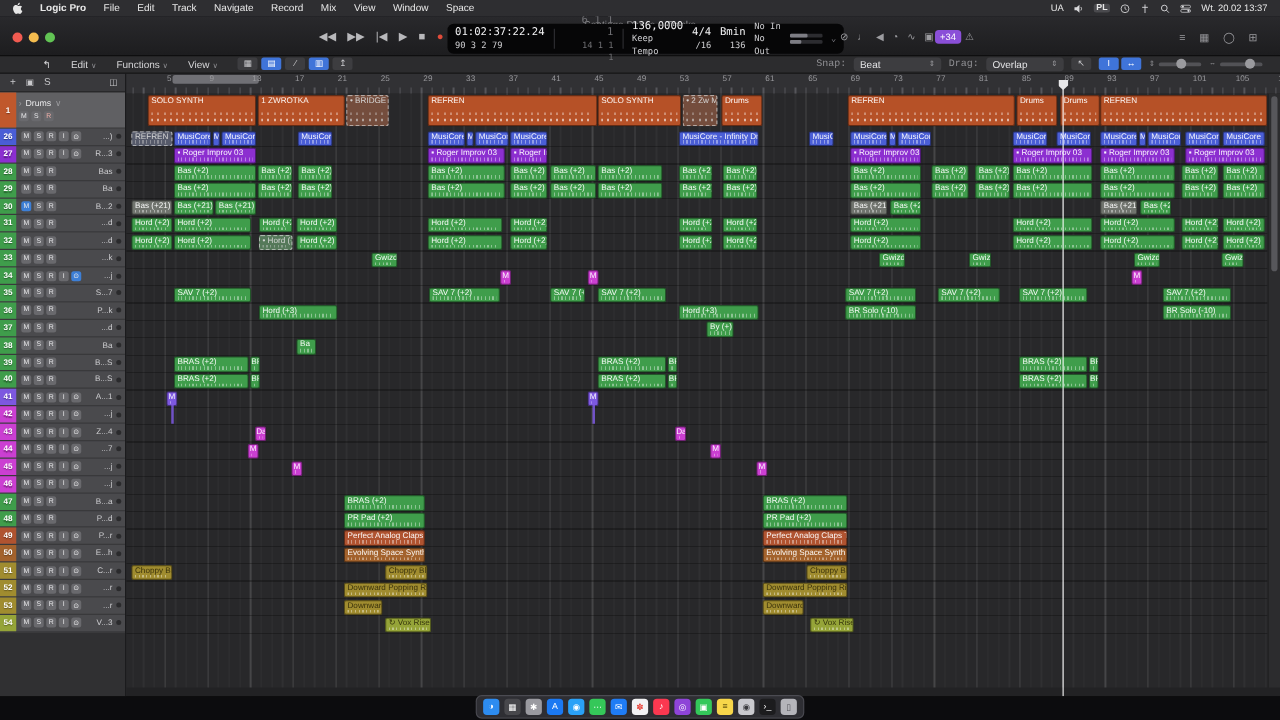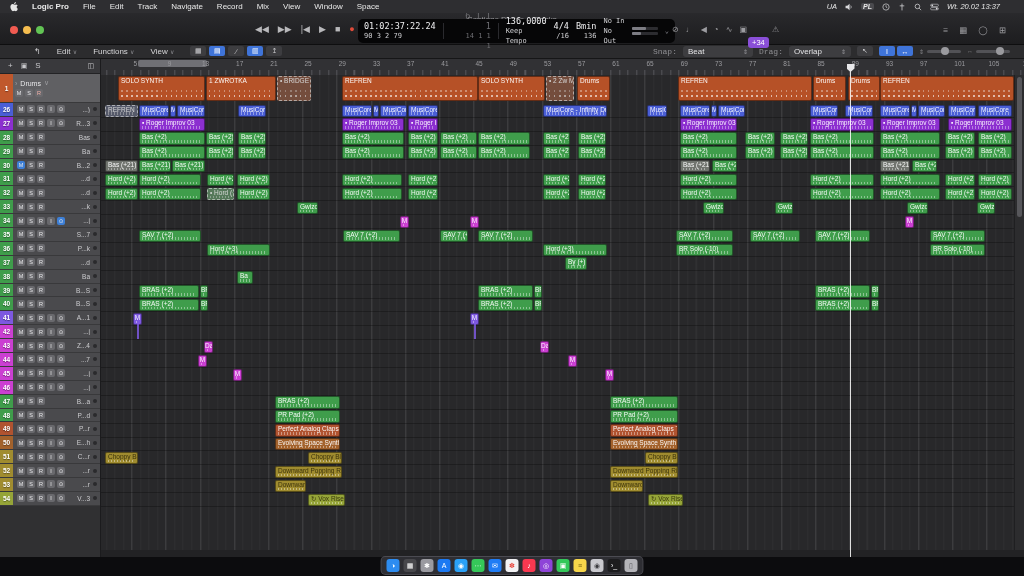--- a/index.html
+++ b/index.html
@@ -6,21 +6,21 @@
   #screen{position:relative;width:1024px;height:576px;overflow:hidden;
     font-family:"Liberation Sans",sans-serif;color:#ddd;background:#0b0b0d;
     -webkit-font-smoothing:antialiased;}
   
   #menubar{position:absolute;left:0;top:0;width:1024px;height:13px;background:#2e2e31;
     display:flex;align-items:center;font-size:8px;color:#e8e8e8;z-index:50;}
   #menu-left{display:flex;align-items:center;gap:0;}
   #menu-left .apple{margin:0 6px 0 10px;display:flex;align-items:center;}
   #menu-left .mitem{padding:0 7px;}
   #menu-left .mitem.app{font-weight:bold;}
-  #menu-right{margin-left:auto;display:flex;align-items:center;gap:8px;padding-right:24px;font-style:italic;}
+  #menu-right{margin-left:auto;display:flex;align-items:center;gap:8px;padding-right:10px;}
   .pl-badge{background:#4a4a4e;border-radius:2px;padding:0 2px;font-size:7px;font-weight:bold;}
   .micon svg{display:block}
   #menu-clock{font-size:7.5px;}
   
   #transport{position:absolute;left:0;top:13px;width:1024px;height:31px;
     background:linear-gradient(#29292c,#1d1d1f);border-bottom:1px solid #0e0e0f;z-index:40;}
   .tl-dot{position:absolute;top:13px;width:8px;height:8px;border-radius:50%;}
   #win-title{position:absolute;top:2px;left:0;width:100%;text-align:center;font-size:8px;color:#9b9b9e;}
   #tp-buttons{position:absolute;left:255px;top:11px;display:flex;gap:9px;align-items:center;
     font-size:9px;color:#b8b8bb;}
@@ -31,21 +31,21 @@
   .lcd-col{display:flex;flex-direction:column;justify-content:flex-end;line-height:10px;}
   .lcd-top{font-size:8.5px;color:#f0f0f2;}
   .lcd-bot{font-size:7px;color:#cfcfd2;}
   .lcd-dim .lcd-top,.lcd-dim .lcd-bot{color:#6f6f73;margin-left:12px;}
   .lcd-sep{width:1px;height:16px;background:#2a2a2e;}
   .lcd-meters{display:flex;flex-direction:column;gap:2px;justify-content:center;}
   .lcd-meters i{display:block;width:26px;height:3px;background:#2c2c30;border-radius:1px;position:relative;}
   .lcd-meters i b{position:absolute;left:0;top:0;height:100%;width:55%;background:#7d7d84;border-radius:1px;}
   #lcd-chev{color:#7d7d84;font-size:7px;align-self:center;}
   #tp-mode-icons{position:absolute;left:672px;top:12px;display:flex;gap:7px;font-size:8px;color:#9c9ca0;}
-  #tp-badge{position:absolute;left:748px;top:24px;background:#8a4fd8;color:#fff;font-size:7.5px;
+  #tp-badge{position:absolute;left:748px;top:11px;background:#8a4fd8;color:#fff;font-size:7.5px;
     font-weight:normal;border-radius:3px;padding:1px 4px;}
   #tp-warn{position:absolute;left:772px;top:12px;color:#8f8f93;font-size:8px;}
   #tp-right-icons{position:absolute;right:18px;top:12px;display:flex;gap:11px;font-size:8.5px;color:#9c9ca0;}
   
   #toolbar{position:absolute;left:0;top:44px;width:1024px;height:14px;background:#2c2c2e;
     border-bottom:1px solid #161617;font-size:8px;z-index:30;display:flex;align-items:center;}
   .tb-left{display:flex;align-items:center;gap:4px;padding-left:28px;}
   .tb-menu{color:#d6d6d8;padding:0 6px;}
   .tb-menu i{font-style:normal;color:#8a8a8e;font-size:6px;}
   .tb-ic{width:16px;height:10px;border-radius:2px;background:#3d3d40;color:#c9c9cc;

